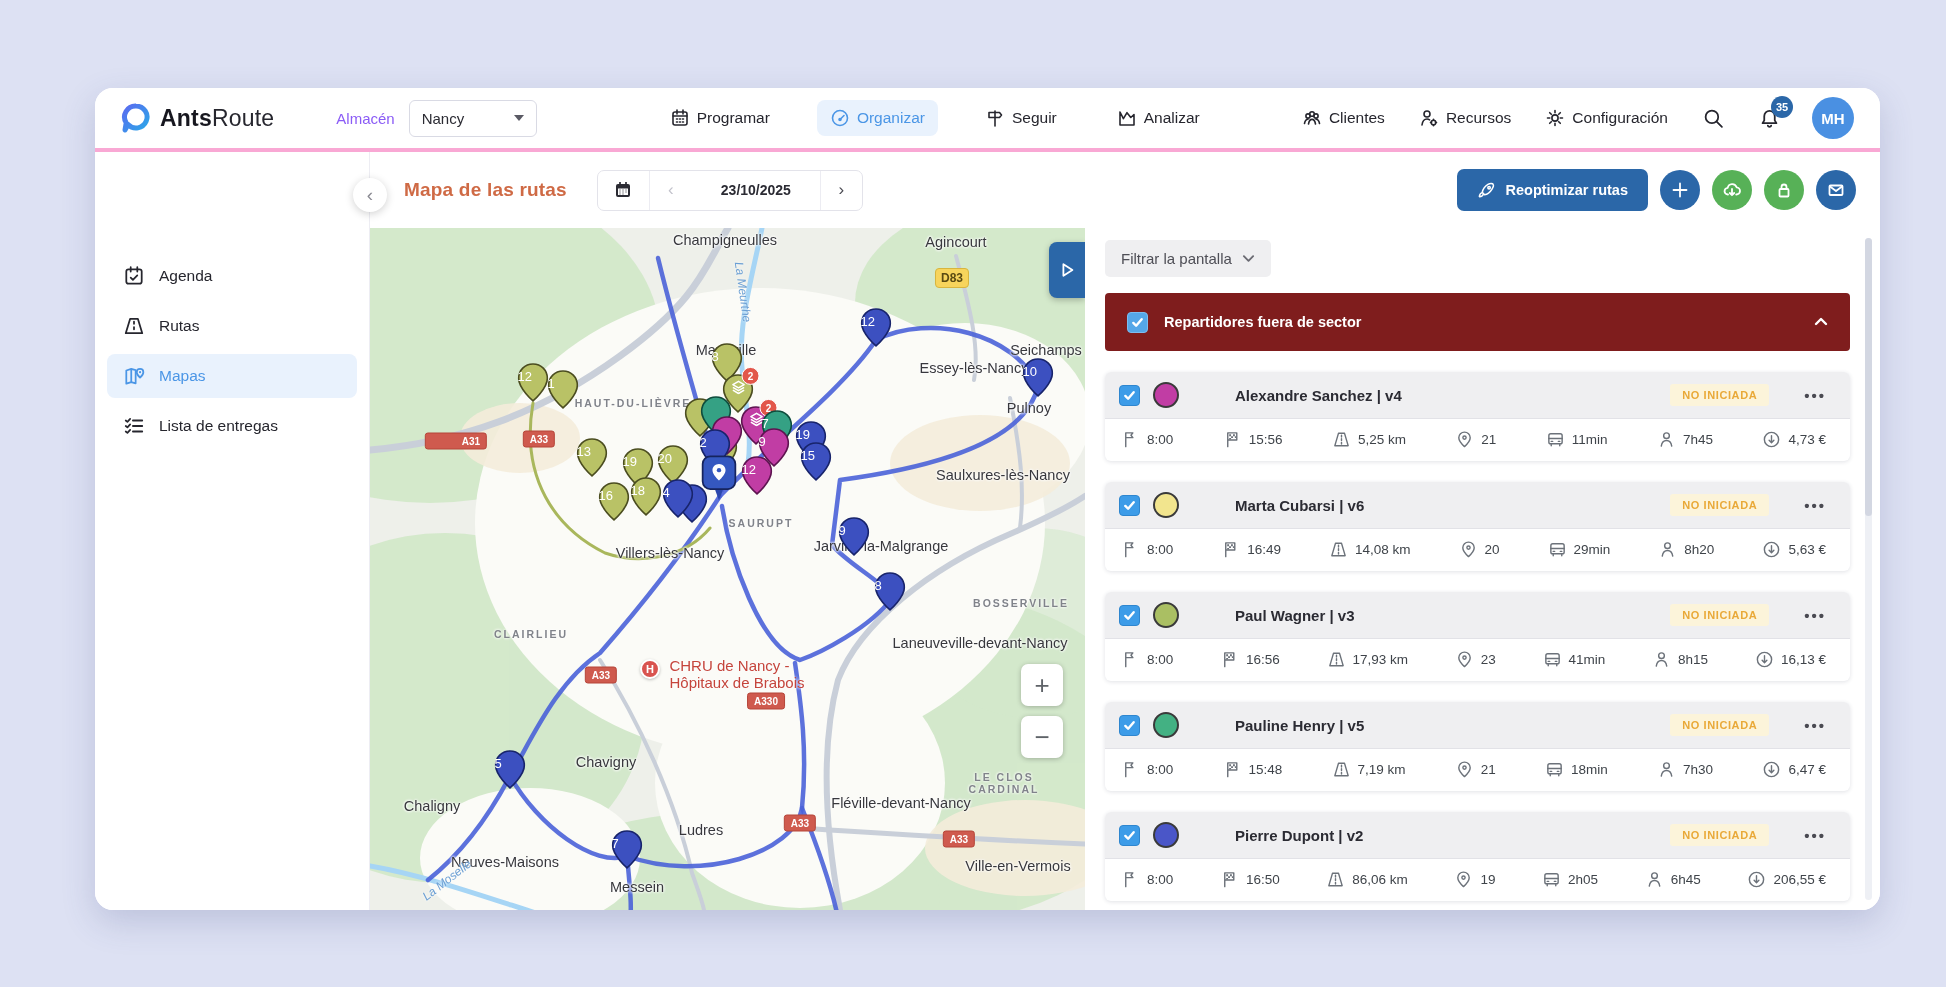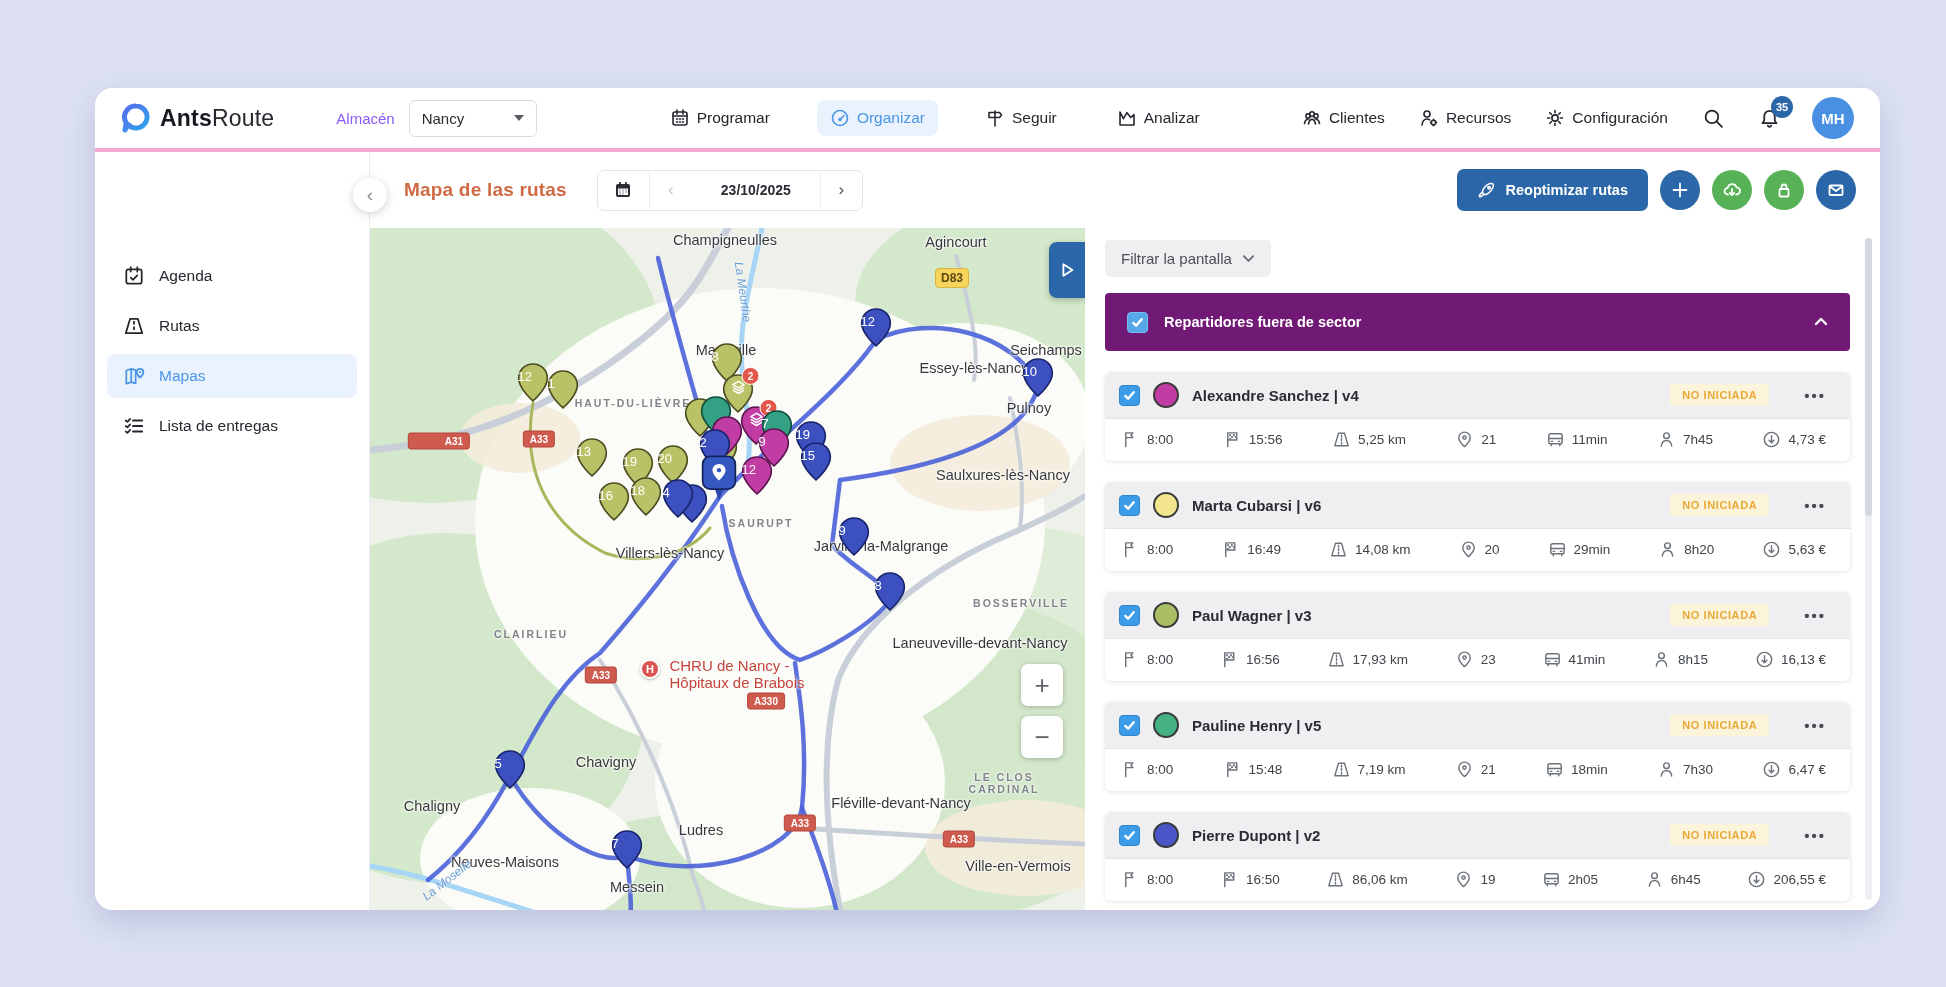--- a/index.html
+++ b/index.html
@@ -80,31 +80,31 @@
   .pin-place { position:absolute; width:38px; height:48px; transform:translate(-50%,-82%); }
   .pin-hospital { position:absolute; width:20px; height:20px; transform:translate(-50%,-50%); background:#d9534f; border:2px solid #fff; border-radius:50%; color:#fff; font-size:11px; font-weight:700; display:flex; align-items:center; justify-content:center; box-shadow:0 1px 3px rgba(0,0,0,.25); }
   .map-expand { position:absolute; right:0; top:14px; width:36px; height:56px; background:#2b67a8; border-radius:8px 0 0 8px; display:flex; align-items:center; justify-content:center; cursor:pointer; box-shadow:0 2px 6px rgba(0,0,0,.25); }
   .map-expand svg { width:18px; height:18px; stroke:#fff; fill:none; stroke-width:2; stroke-linejoin:round; }
   .map-zoom { position:absolute; right:22px; bottom:152px; display:flex; flex-direction:column; gap:10px; }
   .zoom-btn { width:42px; height:42px; background:#fff; border-radius:7px; box-shadow:0 1px 5px rgba(0,0,0,.25); display:flex; align-items:center; justify-content:center; font-size:26px; color:#5f6368; cursor:pointer; user-select:none; }
   
   .panel { position:absolute; left:1000px; right:0; top:140px; bottom:0; background:#fff; z-index:15; padding:12px 30px 0 10px; }
   .filter-btn { display:inline-flex; align-items:center; gap:10px; background:#efeff1; border-radius:5px; padding:10px 16px; font-size:15px; color:#4e4e56; cursor:pointer; }
   .filter-btn svg { width:13px; height:13px; stroke:#6a6a72; fill:none; stroke-width:2; stroke-linecap:round; stroke-linejoin:round; }
-  .group-header { margin-top:16px; background:#701a75; border-radius:4px; height:58px; display:flex; align-items:center; padding:0 22px; gap:16px; }
+  .group-header { margin-top:16px; background:#7f1d1d; border-radius:4px; height:58px; display:flex; align-items:center; padding:0 22px; gap:16px; }
   .group-title { color:#fff; font-weight:700; font-size:14.5px; flex:1; }
   .chev-up { width:14px; height:14px; stroke:#fff; fill:none; stroke-width:2.4; stroke-linecap:round; stroke-linejoin:round; cursor:pointer; }
   .cb { width:21px; height:21px; border-radius:4px; background:#3d9ce8; border:1px solid #2e86cf; display:flex; align-items:center; justify-content:center; cursor:pointer; flex:none; }
   .cb.light { background:#55a7e8; border-color:#7cbdf0; }
   .cb svg { width:13px; height:13px; stroke:#fff; fill:none; stroke-width:2.6; stroke-linecap:round; stroke-linejoin:round; }
   .driver-list { margin-top:6px; }
   .driver-card { margin-top:21px; border-radius:6px; overflow:hidden; box-shadow:0 1px 4px rgba(40,50,80,.14); background:#fff; }
   .driver-head { background:#efeff1; display:flex; align-items:center; gap:13px; padding:10px 24px 10px 14px; border-bottom:1px solid #e2e2e7; }
   .avatar-dot { width:26px; height:26px; border-radius:50%; border:2px solid #3a3a3a; flex:none; }
-  .driver-name { font-size:15px; font-weight:600; color:#2b2b33; flex:1; }
+  .driver-name { font-size:15px; font-weight:600; color:#2b2b33; flex:1;margin-left:43px; }
   .status-badge { background:#fcf4da; color:#e9a938; font-size:11px; font-weight:700; letter-spacing:.6px; padding:5px 12px; border-radius:3px; }
   .dots-btn { color:#4a4a52; font-size:15px; font-weight:700; letter-spacing:2px; margin-left:22px; cursor:pointer; }
   .driver-stats { display:flex; align-items:center; justify-content:space-between; padding:11px 24px 12px 16px; }
   .stat { display:flex; align-items:center; gap:7px; font-size:13.5px; color:#3f444a; }
   .stat svg { width:19px; height:19px; stroke:#6c727a; fill:none; stroke-width:1.5; stroke-linecap:round; stroke-linejoin:round; flex:none; }
   .panel-scroll { position:absolute; right:8px; top:10px; bottom:10px; width:7px; border-radius:4px; background:#eef0f5; }
   .panel-scroll .thumb { position:absolute; top:0; width:7px; height:42%; border-radius:4px; background:#d3d7e2; }
 </style>
 </head>
 <body>
@@ -353,21 +353,21 @@
         </div>
         <div class="map-label town" style="left: 659px; top: 180px;">
           <div>Pulnoy</div>
         </div>
         <div class="map-label town" style="left: 356px; top: 122px;">
           <div>Maxéville</div>
         </div>
         <div class="map-label district" style="left: 263px; top: 175px;">
           <div>HAUT-DU-LIÈVRE</div>
         </div>
-        <div class="map-label motorway" style="left: 69px; top: 213px; padding-left: 36px;">
+        <div class="map-label motorway" style="left: 86px; top: 213px; padding-left: 36px;">
           <div>A31</div>
         </div>
         <div class="map-label motorway" style="left: 169px; top: 211px;">
           <div>A33</div>
         </div>
         <div class="map-label town" style="left: 633px; top: 247px;">
           <div>Saulxures-lès-Nancy</div>
         </div>
         <div class="map-label district" style="left: 391px; top: 295px;">
           <div>SAURUPT</div>

